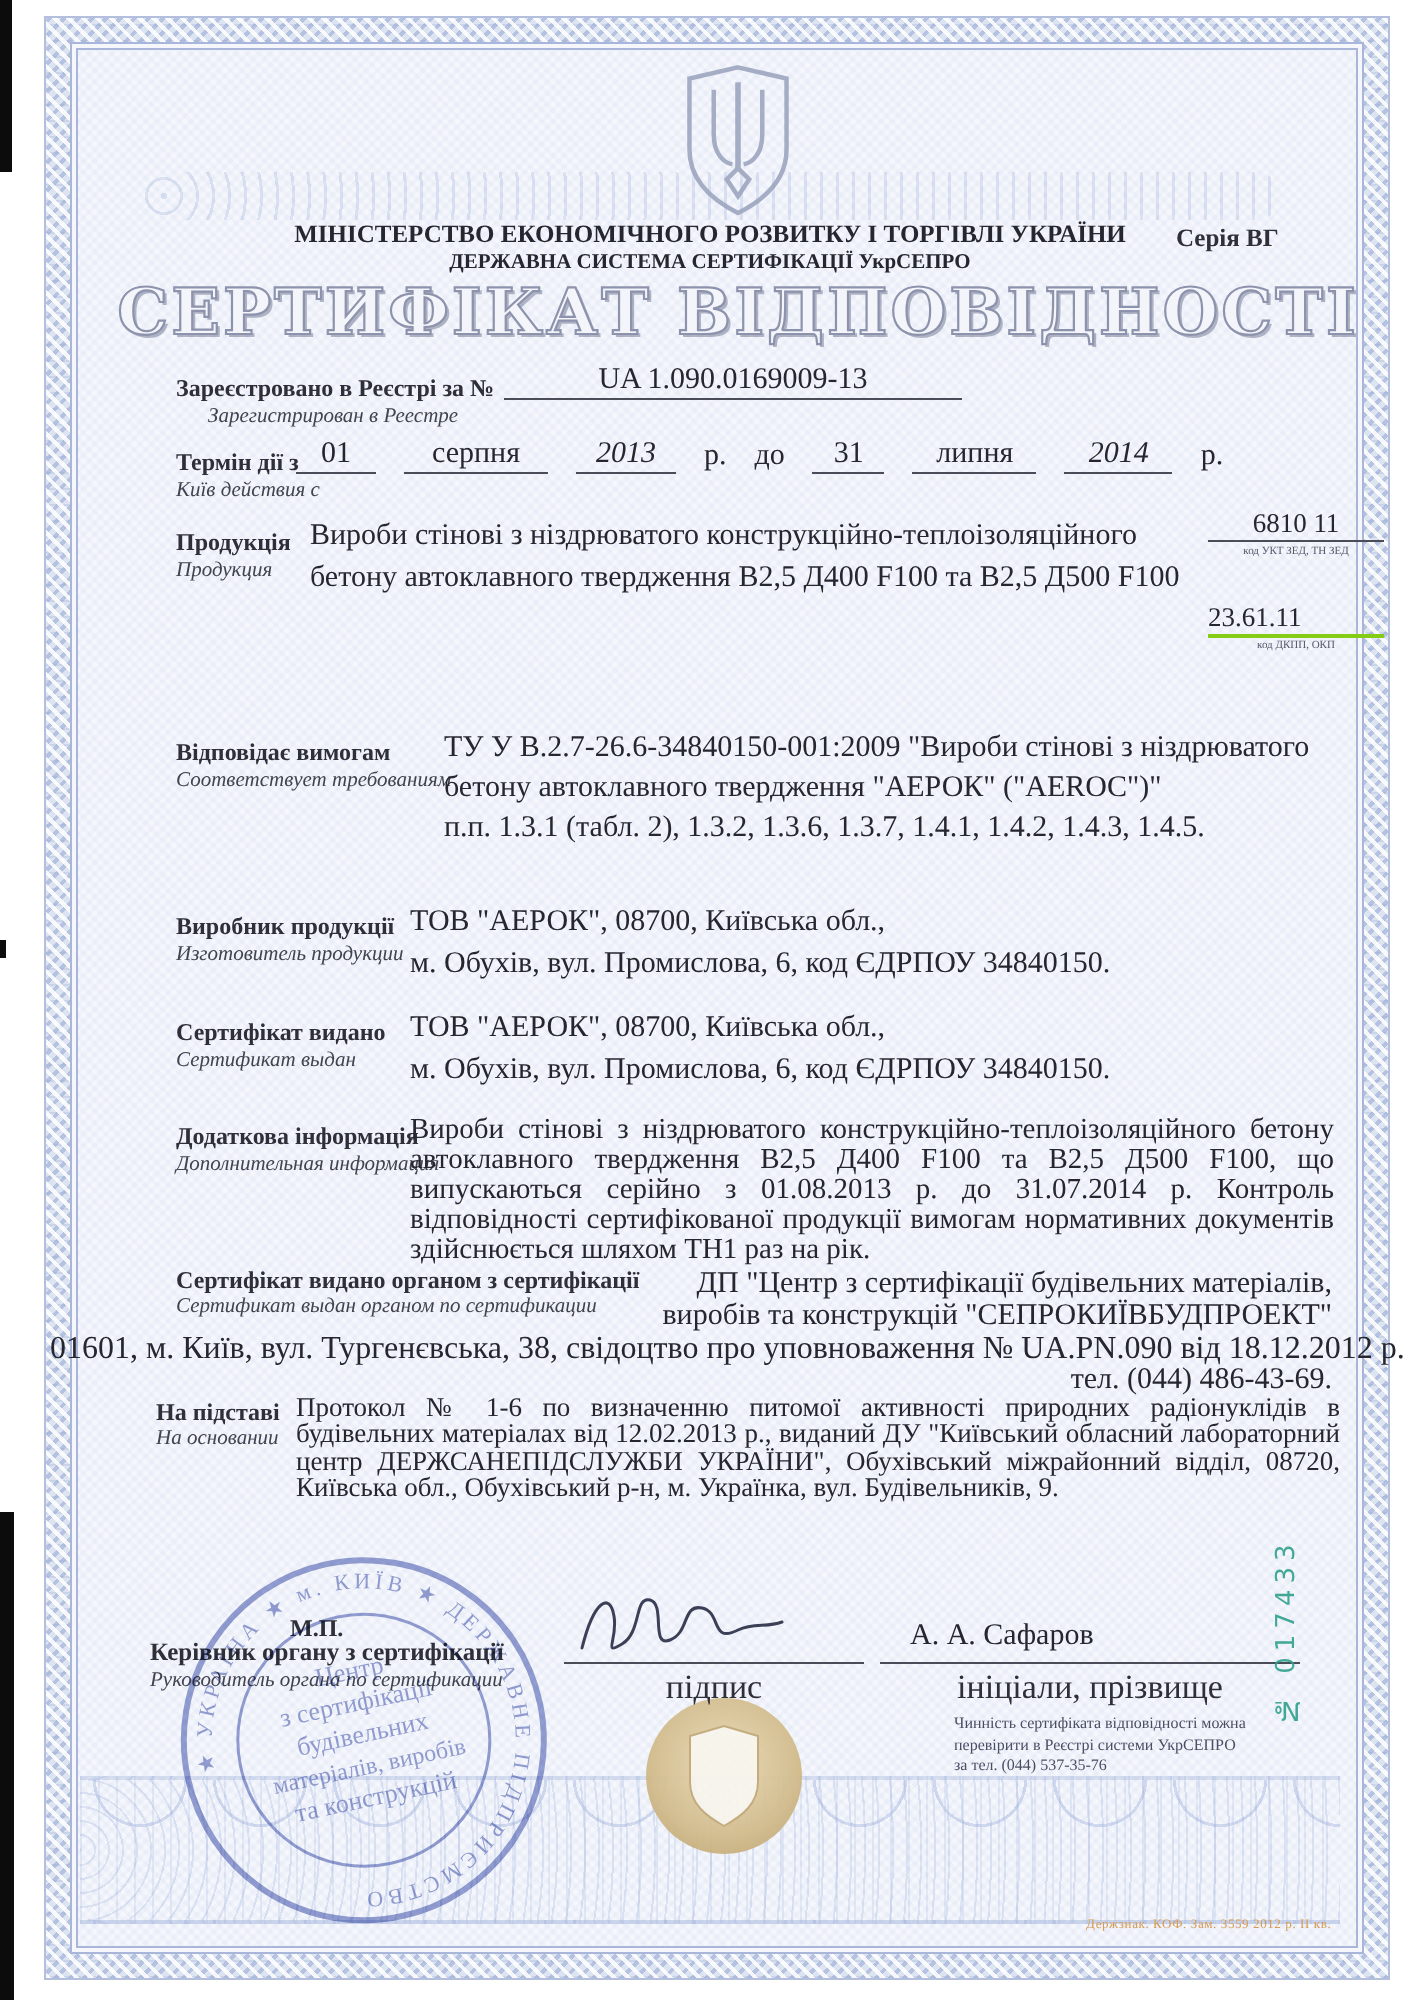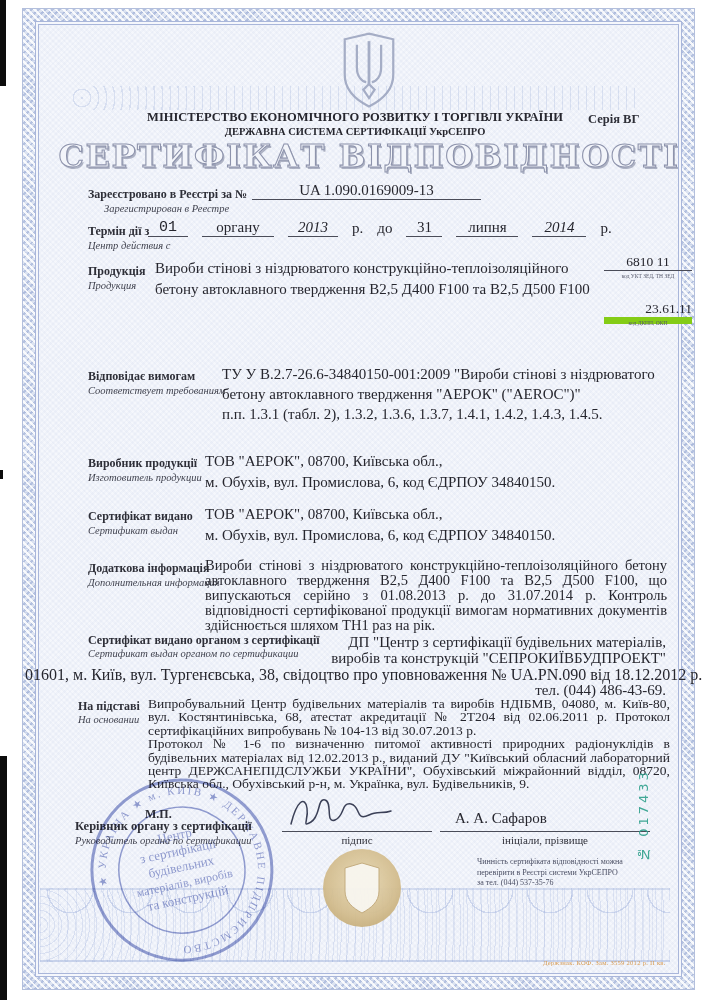--- a/index.html
+++ b/index.html
@@ -37,21 +37,21 @@
     color:#f3f5fa;-webkit-text-stroke:1.1px #8d93ac;
     text-shadow:1.5px 1.5px 0 rgba(118,126,152,.55), -0.5px -0.5px 0 #ffffff;white-space:nowrap;}
   .dates{display:flex;gap:14px;align-items:flex-end;z-index:2;}
   .green-no{left:636px;top:722px;height:140px;width:22px;z-index:3;
     writing-mode:vertical-rl;transform:rotate(180deg);
     font-family:"DejaVu Sans", sans-serif;font-size:13px;letter-spacing:3px;
     color:#2fa08c;opacity:.9;}
   .note{font-size:8px;line-height:10.5px;color:#4a4e63;white-space:nowrap;z-index:2;}
   .imprint{font-size:6.5px;color:#d79a50;letter-spacing:.3px;z-index:2;white-space:nowrap;}
   .sigline{border-top:1px solid #4a4c58;z-index:2;}
-  .sigcap{font-size:11px;color:#2e2f38;text-align:center;z-index:2;}
+  .sigcap{font-size:17px;color:#2e2f38;text-align:center;z-index:2;}
   .band{left:40px;top:888px;width:630px;height:70px;z-index:1;opacity:.8;
     background-image:
       repeating-radial-gradient(circle at 30px 0px, transparent 0 22px, rgba(145,165,215,.45) 22px 23.5px, transparent 23.5px 60px),
       repeating-radial-gradient(circle at 0px 35px, rgba(145,165,215,.30) 0 1px, transparent 1px 7px),
       repeating-linear-gradient(90deg, rgba(145,165,215,.22) 0 1px, transparent 1px 9px);
     background-size:60px 100%, auto, auto;
     border-top:2px solid rgba(150,170,215,.4);border-bottom:2px solid rgba(150,170,215,.55);}
   .stamp{left:85px;top:773px;width:195px;height:195px;z-index:4;opacity:.55;
     transform:rotate(-12deg);mix-blend-mode:multiply;}
   .medallion{left:320px;top:846px;width:84px;height:84px;z-index:1;opacity:.95;}
@@ -88,39 +88,39 @@
 <div class="abs title">СЕРТИФІКАТ ВІДПОВІДНОСТІ</div>
 
 <div class="abs lbl" style="left:88px;top:187px;">Зареєстровано в Реєстрі за №</div>
 <div class="abs val" style="left:252px;top:182px;">
   <span class="uline" style="min-width:215px;">UA 1.090.0169009-13</span>
 </div>
 <div class="abs lbl-ru" style="left:104px;top:203px;">Зарегистрирован в Реестре</div>
 
 <div class="abs lbl" style="left:88px;top:224px;">Термін дії з</div>
 <div class="abs val dates" style="left:148px;top:219px;">
-  <span class="uline" style="min-width:26px;font-family:Liberation Mono, monospace;">01</span>
-  <span class="uline" style="min-width:58px;">органу</span>
+  <span class="uline" style="min-width:26px;">01</span>
+  <span class="uline" style="min-width:58px;">серпня</span>
   <span class="uline" style="min-width:36px;font-style:italic;">2013</span>
   <span>р.</span>
   <span>до</span>
   <span class="uline" style="min-width:22px;">31</span>
   <span class="uline" style="min-width:48px;">липня</span>
   <span class="uline" style="min-width:40px;font-style:italic;">2014</span>
   <span>р.</span>
 </div>
-<div class="abs lbl-ru" style="left:88px;top:240px;">Центр действия с</div>
+<div class="abs lbl-ru" style="left:88px;top:240px;">Київ действия с</div>
 
 <div class="abs lbl" style="left:88px;top:264px;">Продукція</div>
 <div class="abs lbl-ru" style="left:88px;top:280px;">Продукция</div>
 <div class="abs val" style="left:155px;top:260px;">Вироби стінові з ніздрюватого конструкційно-теплоізоляційного</div>
 <div class="abs val" style="left:155px;top:281px;">бетону автоклавного твердження В2,5 Д400 F100 та В2,5 Д500 F100</div>
 <div class="abs val" style="left:604px;top:254px;width:88px;text-align:center;border-bottom:1px solid #4a4c58;font-size:13.5px;">6810 11</div>
 <div class="abs cap" style="left:604px;top:273px;width:88px;">код УКТ ЗЕД, ТН ЗЕД</div>
-<div class="abs val" style="left:604px;top:301px;width:88px;text-align:right;border-bottom:7px solid #84cc16;font-size:13.5px;">23.61.11</div>
+<div class="abs val" style="left:604px;top:301px;width:88px;text-align:left;border-bottom:2px solid #84cc16;font-size:13.5px;">23.61.11</div>
 <div class="abs cap" style="left:604px;top:320px;width:88px;">код ДКПП, ОКП</div>
 
 <div class="abs lbl" style="left:88px;top:369px;">Відповідає вимогам</div>
 <div class="abs lbl-ru" style="left:88px;top:385px;">Соответствует требованиям</div>
 <div class="abs val" style="left:222px;top:366px;">ТУ У В.2.7-26.6-34840150-001:2009 "Вироби стінові з ніздрюватого</div>
 <div class="abs val" style="left:222px;top:386px;">бетону автоклавного твердження "АЕРОК" ("AEROC")"</div>
 <div class="abs val" style="left:222px;top:406px;">п.п. 1.3.1 (табл. 2), 1.3.2, 1.3.6, 1.3.7, 1.4.1, 1.4.2, 1.4.3, 1.4.5.</div>
 
 <div class="abs lbl" style="left:88px;top:456px;">Виробник продукції</div>
 <div class="abs lbl-ru" style="left:88px;top:472px;">Изготовитель продукции</div>
@@ -139,21 +139,20 @@
 <div class="abs lbl" style="left:88px;top:633px;">Сертифікат видано органом з сертифікації</div>
 <div class="abs lbl-ru" style="left:88px;top:648px;">Сертификат выдан органом по сертификации</div>
 <div class="abs val" style="left:300px;top:634px;width:366px;text-align:right;">ДП "Центр з сертифікації будівельних матеріалів,</div>
 <div class="abs val" style="left:300px;top:650px;width:366px;text-align:right;">виробів та конструкцій "СЕПРОКИЇВБУДПРОЕКТ"</div>
 <div class="abs val" style="left:25px;top:666px;width:648px;font-size:16px;">01601, м. Київ, вул. Тургенєвська, 38, свідоцтво про уповноваження № UA.PN.090 від 18.12.2012 р.</div>
 <div class="abs val" style="left:300px;top:682px;width:366px;text-align:right;">тел. (044) 486-43-69.</div>
 
 <div class="abs lbl" style="left:78px;top:699px;">На підставі</div>
 <div class="abs lbl-ru" style="left:78px;top:714px;">На основании</div>
 <div class="abs" style="left:148px;top:697px;width:522px;z-index:2;">
-  <div class="val just" style="font-size:13.5px;line-height:13.4px;">Випробувальний Центр будівельних матеріалів та виробів НДІБМВ, 04080, м. Київ-80, вул. Костянтинівська, 68, атестат акредитації № 2Т204 від 02.06.2011 р. Протокол сертифікаційних випробувань № 104-13 від 30.07.2013 р.</div>
   <div class="val just" style="font-size:13.5px;line-height:13.4px;">Протокол № 1-6 по визначенню питомої активності природних радіонуклідів в будівельних матеріалах від 12.02.2013 р., виданий ДУ "Київський обласний лабораторний центр ДЕРЖСАНЕПІДСЛУЖБИ УКРАЇНИ", Обухівський міжрайонний відділ, 08720, Київська обл., Обухівський р-н, м. Українка, вул. Будівельників, 9.</div>
 </div>
 
 <div class="abs green-no">№ 017433</div>
 
 <div class="abs lbl" style="left:75px;top:819px;font-size:12.5px;">Керівник органу з сертифікації</div>
 <div class="abs lbl-ru" style="left:75px;top:835px;">Руководитель органа по сертификации</div>
 <div class="abs lbl" style="left:145px;top:807px;font-size:12px;">М.П.</div>
 
 <svg class="abs" style="left:285px;top:792px;width:110px;height:40px;z-index:3;" viewBox="0 0 110 40">

